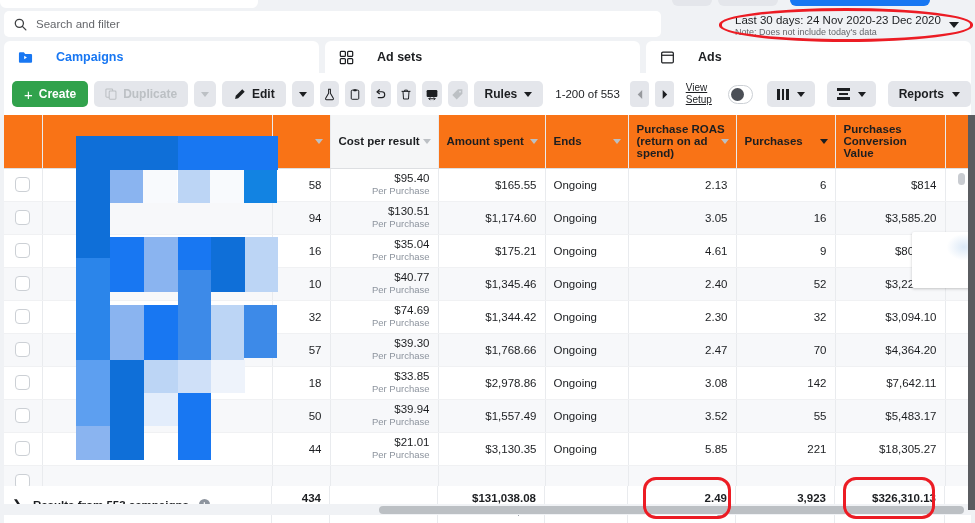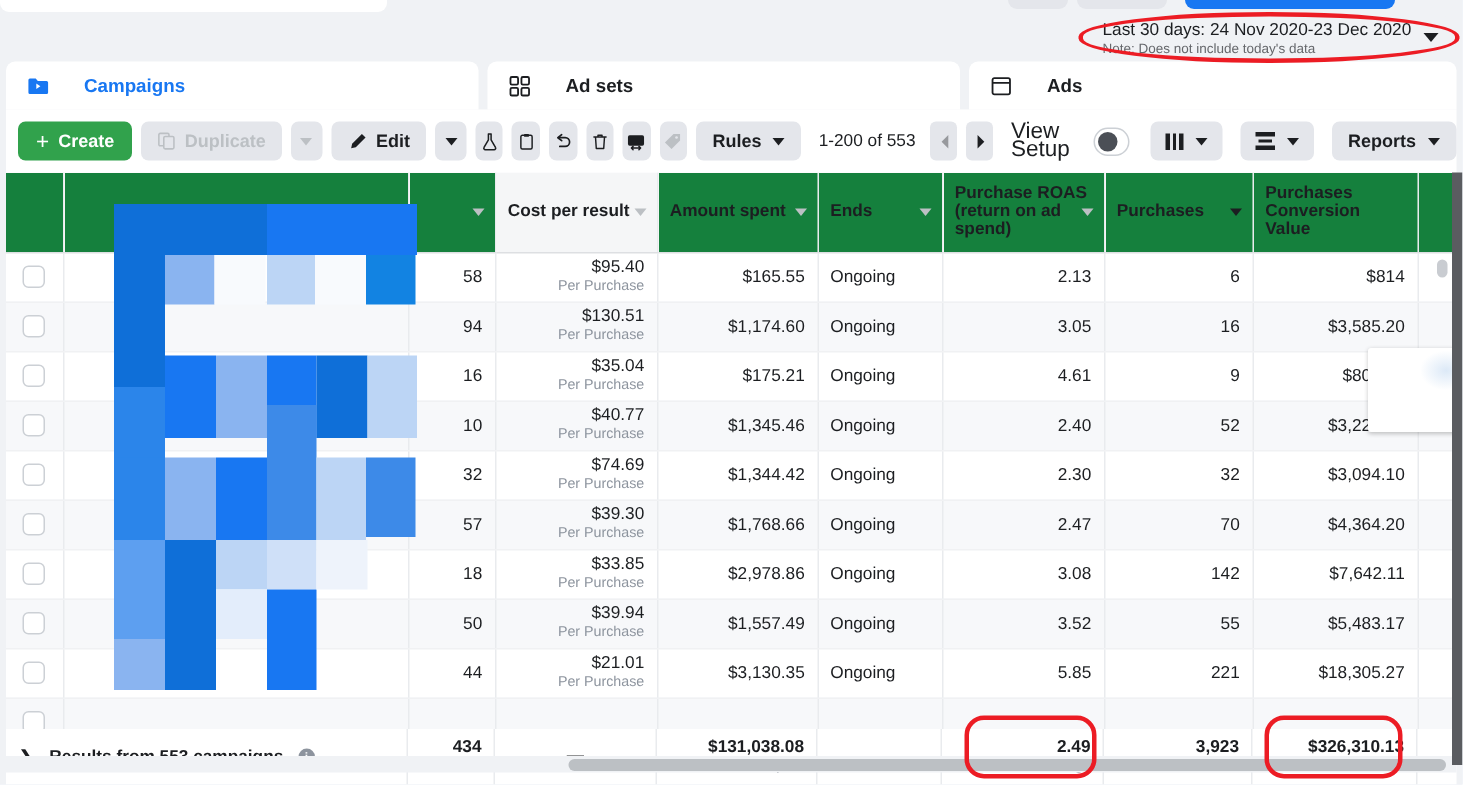--- a/index.html
+++ b/index.html
@@ -79,21 +79,21 @@
   }
   .btn-gray.active { color:#1c1e21;text-align:right; }
   .btn-caret { height:26px; width:30px; background:#e4e6eb; border-radius:5px; display:flex; align-items:center; justify-content:center; }
   .cd { width:0;height:0;border-left:4px solid transparent;border-right:4px solid transparent;border-top:5px solid #1c1e21; }
   .cd.dim { border-top-color:#bcc0c4; }
   .btn-ico { height:26px; width:27px; background:#e4e6eb; border-radius:5px; display:flex; align-items:center; justify-content:center; }
   .btn-rules { height:26px; background:#e4e6eb; border-radius:5px; display:flex; align-items:center; gap:7px; padding:0 11px; font-size:12px; font-weight:bold; }
   .pager-txt { font-size:11.5px; color:#1c1e21; margin-left:6px; margin-right:4px; white-space:nowrap; }
   .pager-btn { height:26px; width:26px; background:#e4e6eb; border-radius:4px; display:flex; align-items:center; justify-content:center; }
   .pager-btn.disabled svg { opacity:.38; }
-  .viewsetup { font-size:15px; line-height:12px; margin-left:6px; margin-right:2px; white-space:nowrap; }
+  .viewsetup { font-size:10px; line-height:12px; margin-left:6px; margin-right:2px; white-space:nowrap;text-decoration:underline; }
   .toggle { width:34px; height:19px; background:#fff; border:1px solid #ccd0d5; border-radius:10px; position:relative; margin-left:8px; }
   .toggle .knob { position:absolute; left:2px; top:2px; width:13px; height:13px; border-radius:50%; background:#4b4f56; }
   .btn-cols { height:26px; background:#e4e6eb; border-radius:5px; display:flex; align-items:center; gap:8px; padding:0 10px; margin-left:8px; }
   .cols-ico { display:flex; gap:2px; }
   .cols-ico i { display:block; width:2.5px; height:11px; background:#1c1e21; }
   .btn-break { height:26px; background:#e4e6eb; border-radius:5px; display:flex; align-items:center; gap:8px; padding:0 10px; margin-left:6px; }
   .brk { display:flex; flex-direction:column; gap:2px; align-items:center; }
   .brk i { display:block; height:2.5px; background:#1c1e21; }
   .brk i:nth-child(1){width:13px;} .brk i:nth-child(2){width:9px;} .brk i:nth-child(3){width:13px;}
   .btn-reports { height:26px; background:#e4e6eb; border-radius:5px; display:flex; align-items:center; gap:8px; padding:0 11px; margin-left:6px; font-size:12px; font-weight:bold; }
@@ -106,21 +106,21 @@
   table.grid col.c-res  { width:58px; }
   table.grid col.c-cpr  { width:108px; }
   table.grid col.c-amt  { width:107px; }
   table.grid col.c-end  { width:83px; }
   table.grid col.c-roas { width:108px; }
   table.grid col.c-pur  { width:99px; }
   table.grid col.c-pcv  { width:110px; }
   table.grid col.c-tail { width:26px; }
 
   thead th {
-    height:53px; background:#15803d; border-bottom:1px solid #dddfe2; border-right:1px solid #e9ebee;
+    height:53px; background:#f97316; border-bottom:1px solid #dddfe2; border-right:1px solid #e9ebee;
     font-size:11.5px; font-weight:bold; color:#1c1e21; text-align:left;
     padding:0 8px; vertical-align:middle; position:relative;
   }
   thead th.sortable::after {
     content:""; position:absolute; right:7px; top:50%; margin-top:-2px;
     width:0;height:0;border-left:4px solid transparent;border-right:4px solid transparent;border-top:5px solid #bcc0c4;
   }
   thead th.sortable.dark::after { border-top-color:#1c1e21; }
   thead th.hl { background:#f5f6f7; }
   thead th.nb { border-right:none; }
@@ -177,20 +177,27 @@
 
 <div id="app">
 
   <div class="top-strip">
     <div class="ghost-card"></div>
     <div class="ghost-btn b1"></div>
     <div class="ghost-btn b2"></div>
     <div class="ghost-btn blue"></div>
   </div>
 
+  <div class="searchbar">
+    <svg class="s-ico" viewBox="0 0 16 16">
+      <circle cx="6.6" cy="6.6" r="5" fill="none" stroke="#1c1e21" stroke-width="1.6"></circle>
+      <line x1="10.3" y1="10.3" x2="14.6" y2="14.6" stroke="#1c1e21" stroke-width="1.6" stroke-linecap="round"></line>
+    </svg>
+    <span class="s-txt">Search and filter</span>
+  </div>
 
   <div class="datepicker">
     <span class="dp-main">Last 30 days: 24 Nov 2020-23 Dec 2020</span>
     <span class="dp-note">Note: Does not include today's data</span>
     <span class="caret"></span>
   </div>
   <div class="ann-dp"></div>
 
   <div class="tabs">
     <div class="tab t1">

